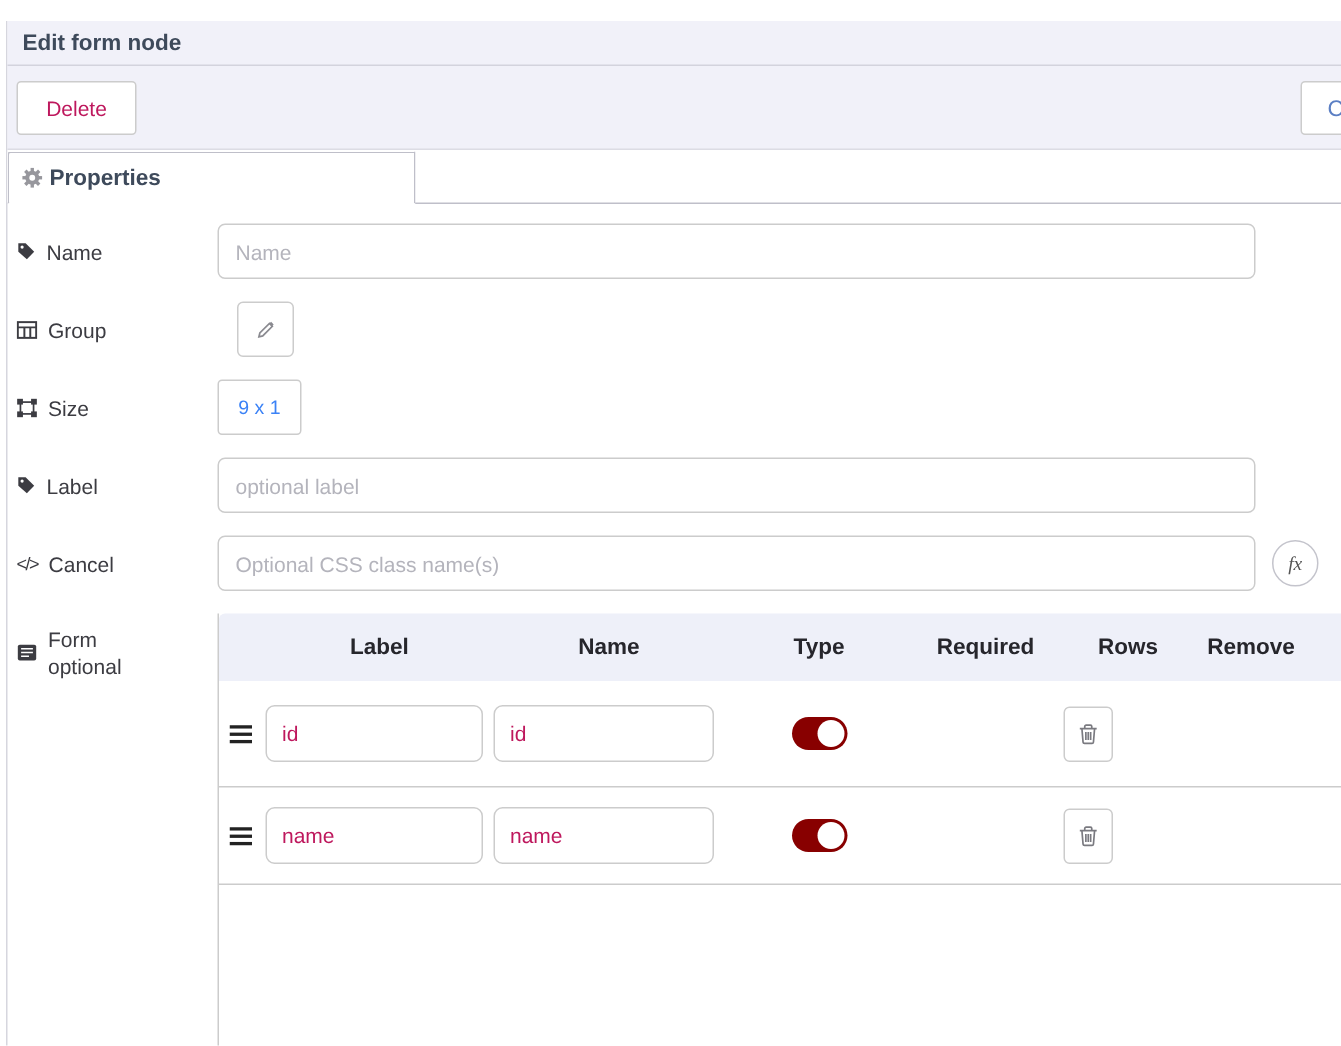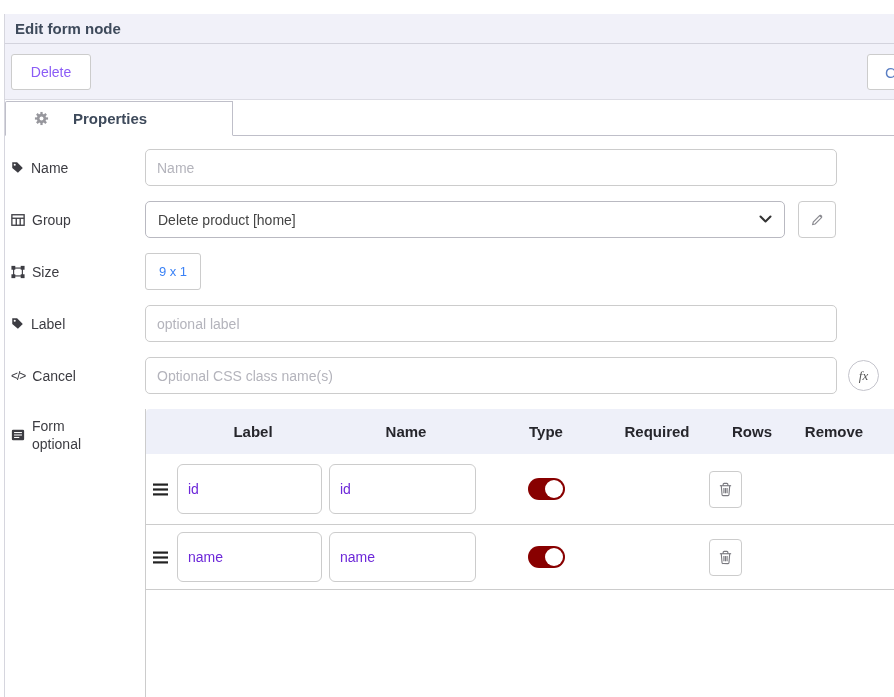--- a/index.html
+++ b/index.html
@@ -10,33 +10,33 @@
 
   
   .hdr { height: 30px; background: #f1f1f9; border-bottom: 1px solid #d3d3dd;
     display: flex; align-items: center; padding-left: 10px; margin-top: 14px; }
   .hdr-title { font-size: 15px; font-weight: bold; color: #3e4a5b; }
 
   
   .btnbar { position: relative; height: 56px; background: #f1f1f9;
     border-bottom: 1px solid #dcdce4; }
   .btn { background: #fff; border: 1px solid #ccc; border-radius: 3px;
-    font-size: 14px; color: #8b5cf6; cursor: pointer;
+    font-size: 14px; color: #be185d; cursor: pointer;
     font-family: "Liberation Sans", sans-serif; }
   .delete-btn { position: absolute; left: 6px; top: 10px; width: 80px; height: 36px; }
   .cancel-btn { position: absolute; left: 862px; top: 10px; width: 90px; height: 36px;
     text-align: left; padding-left: 17px; color: #5b7fc4; font-size: 15px; }
 
   
   .tabstrip { position: relative; height: 36px; background: #fff;
     border-bottom: 1px solid #bfbfc9; }
-  .tab { position: absolute; left: 0; top: 1px; bottom: -1px; width: 228px;
+  .tab { position: absolute; left: 0; top: 1px; bottom: -1px; width: 272px;
     background: #fff; border: 1px solid #bfbfc9; border-bottom: 1px solid #fff;
     border-top-left-radius: 2px; display: flex; align-items: center;
-    gap: 24px; padding-left: 28px; cursor: pointer; }
+    gap: 4px; padding-left: 8px; cursor: pointer; }
   .tab-label { font-size: 15px; font-weight: bold; color: #3e4a5b; }
 
   
   .formarea { padding: 13px 0 0 6px; }
   .frow { display: flex; align-items: center; margin-bottom: 15px; min-height: 37px; }
   .frow.top-align { align-items: flex-start; margin-bottom: 0; }
   .flabel { width: 134px; display: flex; align-items: center; gap: 7px;
     font-size: 14px; color: #3c3c42; flex-shrink: 0; }
   .flabel.top { padding-top: 8px; }
   .flabel-text.narrow { width: 62px; line-height: 1.3; }
@@ -69,22 +69,22 @@
   .fe-table { width: 752px; height: 301px; border-left: 1px solid #ccc;
     background: #fff; }
   .thead { display: grid; grid-template-columns: 24px 152px 154px 126px 96px 94px 70px;
     padding-left: 7px; height: 45px; align-items: center; background: #eef0f9;
     border-top-left-radius: 4px; }
   .th { font-size: 15px; font-weight: bold; color: #26262c; text-align: center; }
   .trow { display: grid; grid-template-columns: 24px 152px 154px 126px 96px 94px 70px;
     padding-left: 7px; align-items: center; border-bottom: 1px solid #ccc; }
   .trow.r1 { height: 71px; } .trow.r2 { height: 65px; }
   .drag { cursor: grab; display: inline-flex; }
-  input.cell-input { height: 50px; border: 1px solid #ccc; border-radius: 6px;
-    padding: 0 10px; font-size: 14px; color: #6d28d9; outline: none;
+  input.cell-input { height: 38px; border: 1px solid #ccc; border-radius: 6px;
+    padding: 0 10px; font-size: 14px; color: #be185d; outline: none;
     font-family: "Liberation Sans", sans-serif; }
   .li { width: 145px; } .ni { width: 147px; }
   .cell-select { width: 120px; height: 38px; border: 1px solid #b8b8c0;
     border-radius: 6px; display: flex; align-items: center; padding: 0 11px;
     font-size: 14px; color: #333; background: #fff; cursor: pointer; }
   .cell-select .chev { margin-left: auto; }
   .toggle { width: 37px; height: 22px; border-radius: 11px; background: #880000;
     position: relative; justify-self: center; cursor: pointer; }
   .toggle .knob { position: absolute; top: 2px; right: 2px; width: 18px; height: 18px;
     border-radius: 50%; background: #fff; }
@@ -143,28 +143,20 @@
           <svg width="14" height="14" viewBox="0 0 16 16">
               <g stroke="#3c3c42" fill="none" stroke-width="1.5">
                 <rect x="1" y="2" width="14" height="12"></rect>
                 <line x1="1" y1="6" x2="15" y2="6"></line>
                 <line x1="6" y1="6" x2="6" y2="14"></line>
                 <line x1="10.5" y1="6" x2="10.5" y2="14"></line>
               </g>
             </svg>
         </span>
         <span class="flabel-text">Group</span>
-      </div>
-      <div class="selectbox group-select">
-        <span>Delete product [home]</span>
-        <span class="chev icon">
-          <svg width="13" height="9" viewBox="0 0 13 9">
-              <path d="M1.5 1.5 L6.5 6.5 L11.5 1.5" stroke="#333" stroke-width="2" fill="none" stroke-linecap="round" stroke-linejoin="round"></path>
-            </svg>
-        </span>
       </div>
       <button class="sq-btn pencil-btn">
         <span class="icon">
           <svg width="14" height="14" viewBox="0 0 16 16">
               <path d="M3 13.2 l0.7-2.9 7.3-7.3 2.2 2.2 -7.3 7.3 z M11.8 2.2 l2 2" fill="none" stroke="#8a8a90" stroke-width="1.3"></path>
             </svg>
         </span>
       </button>
     </div>
 

